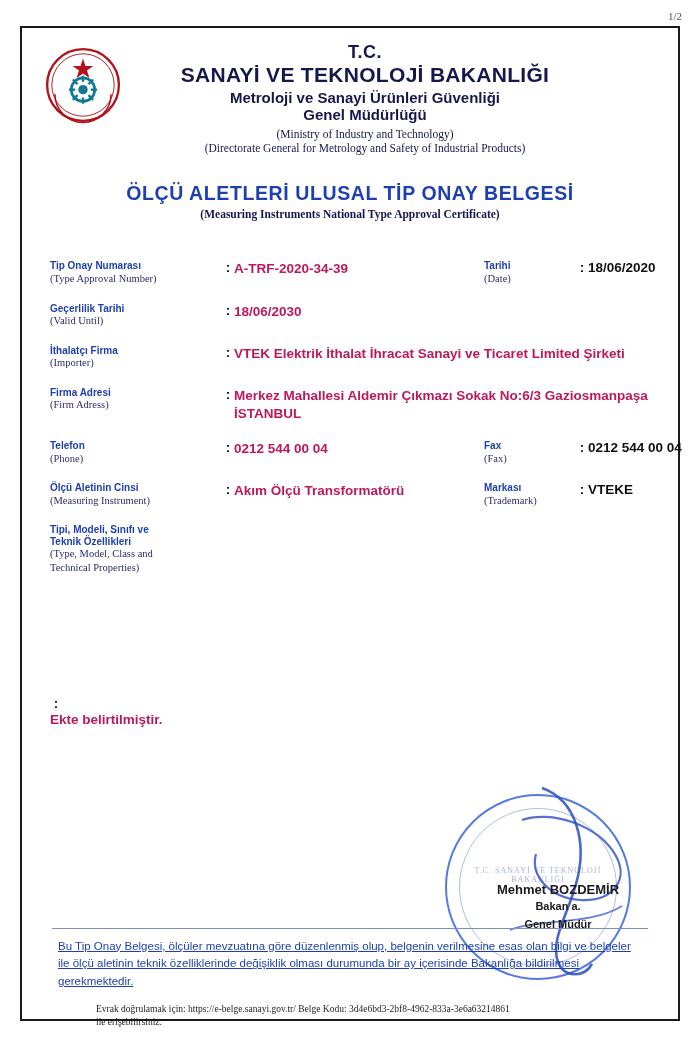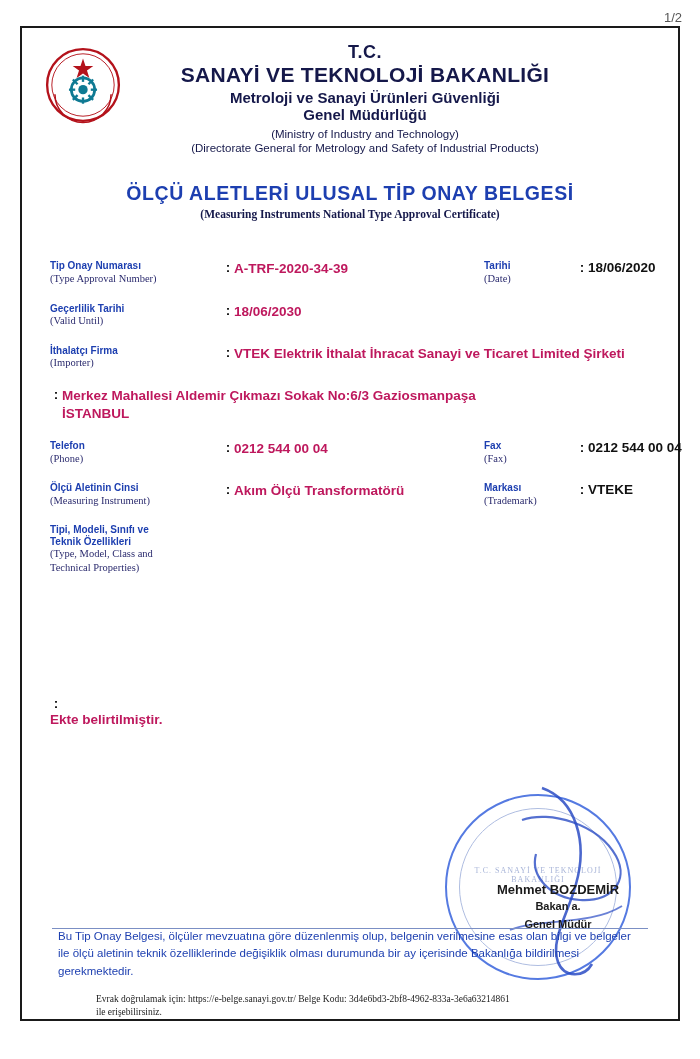--- a/index.html
+++ b/index.html
@@ -14,23 +14,23 @@
     position: relative;
     width: 700px;
     height: 1059px;
     background: #ffffff;
     overflow: hidden;
   }
   .page-number {
     position: absolute;
     top: 10px;
     right: 18px;
-    font-size: 13px;
+    font-size: 11px;
     color: #555;
-    font-family: Liberation Sans, sans-serif;
+    font-family: Liberation Serif, serif;
   }
   .border-outer {
     position: absolute;
     left: 20px;
     top: 26px;
     width: 660px;
     height: 995px;
     border: 2px solid #1a1a1a;
     box-sizing: border-box;
   }
@@ -81,21 +81,21 @@
   }
   .dept2 {
     font-size: 15px;
     font-weight: bold;
     color: #15184a;
     line-height: 1.15;
   }
   .eng1, .eng2 {
     font-size: 11.5px;
     color: #15184a;
-    font-family: Liberation Sans, sans-serif;
+    font-family: Liberation Serif, serif;
     line-height: 1.3;
   }
   .eng1 { margin-top: 3px; }
 
   .title-block {
     text-align: center;
     margin-top: 26px;
   }
   .cert-title {
     font-size: 19.5px;
@@ -239,24 +239,25 @@
     position: absolute;
     left: 26px;
     right: 26px;
     bottom: 86px;
     border-top: 1px solid #7b8fc4;
   }
   .footer-note {
     position: absolute;
     left: 32px;
     right: 32px;
-    bottom: 34px;
+    bottom: 24px;
     font-size: 11.5px;
     color: #1d3fb0;
     line-height: 1.55;
+    text-decoration: underline;
   }
   .verify {
     position: absolute;
     left: 38px;
     bottom: -38px;
     font-size: 9.5px;
     color: #222;
     font-family: "Liberation Serif", serif;
     line-height: 1.35;
   }
@@ -339,20 +340,24 @@
       <div class="row">
         <div class="label-col">
           <div class="label-tr">İthalatçı Firma</div>
           <div class="label-en">(Importer)</div>
         </div>
         <div class="colon">:</div>
         <div class="value wide">VTEK Elektrik İthalat İhracat Sanayi ve Ticaret Limited Şirketi</div>
       </div>
 
       <div class="row">
+        <div class="label-col">
+          <div class="label-tr">Firma Adresi</div>
+          <div class="label-en">(Firm Adress)</div>
+        </div>
         <div class="colon">:</div>
         <div class="value wide">Merkez Mahallesi Aldemir Çıkmazı Sokak No:6/3 Gaziosmanpaşa İSTANBUL</div>
       </div>
 
       <div class="row">
         <div class="label-col">
           <div class="label-tr">Telefon</div>
           <div class="label-en">(Phone)</div>
         </div>
         <div class="colon">:</div>

